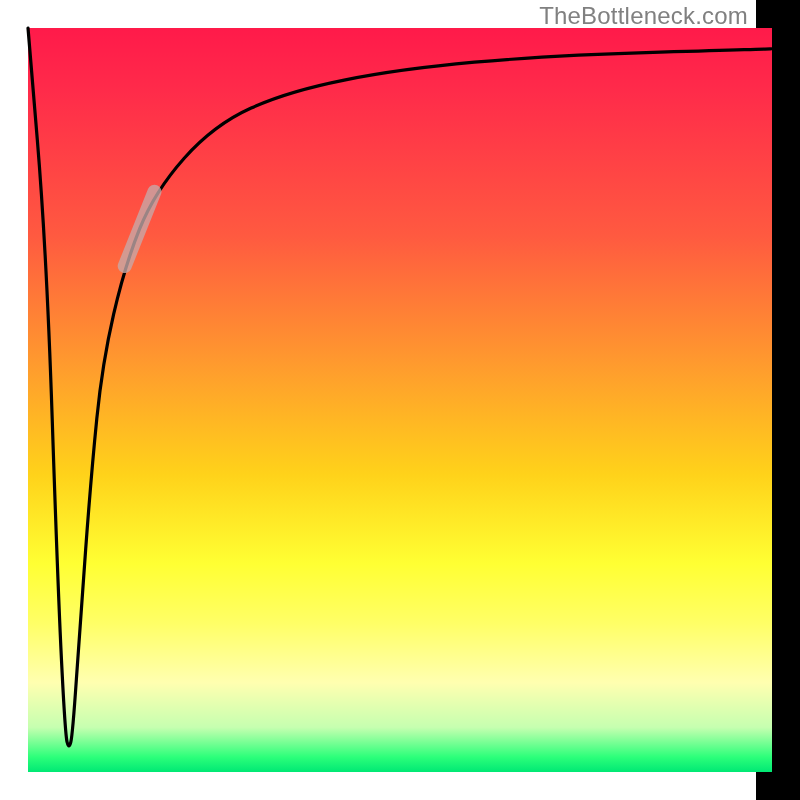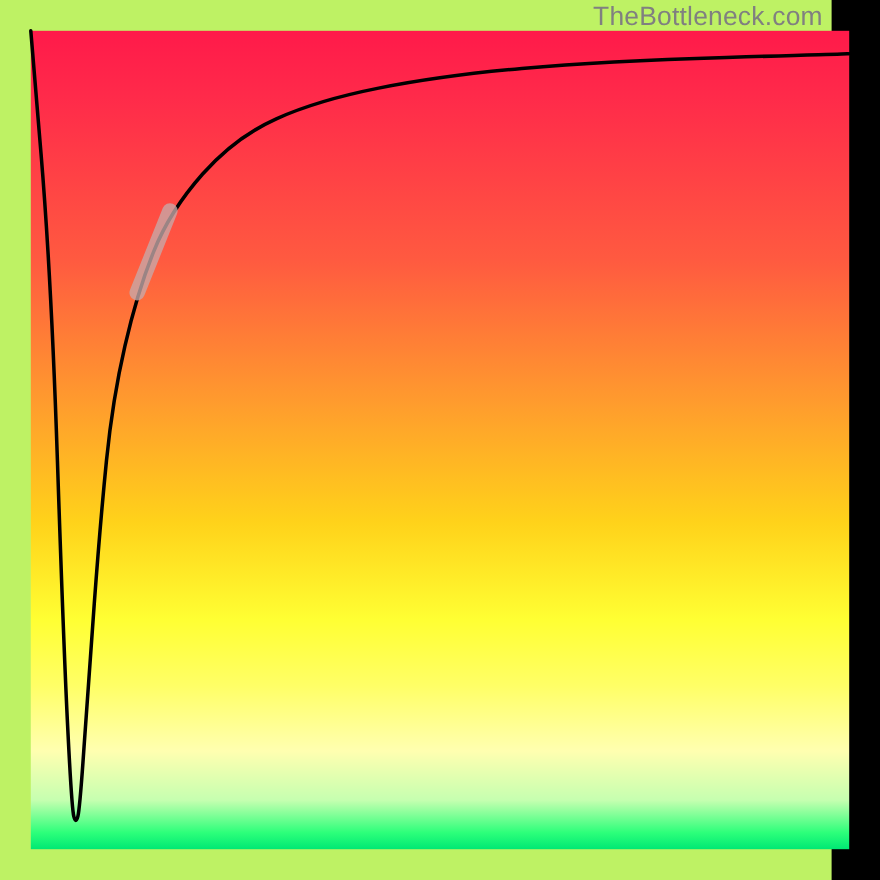--- a/index.html
+++ b/index.html
@@ -8,21 +8,21 @@
     width: 800px;
     height: 800px;
     background: #000;
     font-family: Arial, Helvetica, sans-serif;
     overflow: hidden;
   }
   .frame {
     position: relative;
     width: 756px;
     height: 800px;
-    background: #bef264;
+    background: #ffffff;
   }
   .watermark {
     position: absolute;
     top: 2px;
     right: 8px;
     color: #808080;
     font-size: 24px;
     letter-spacing: 0.2px;
     z-index: 30;
   }

